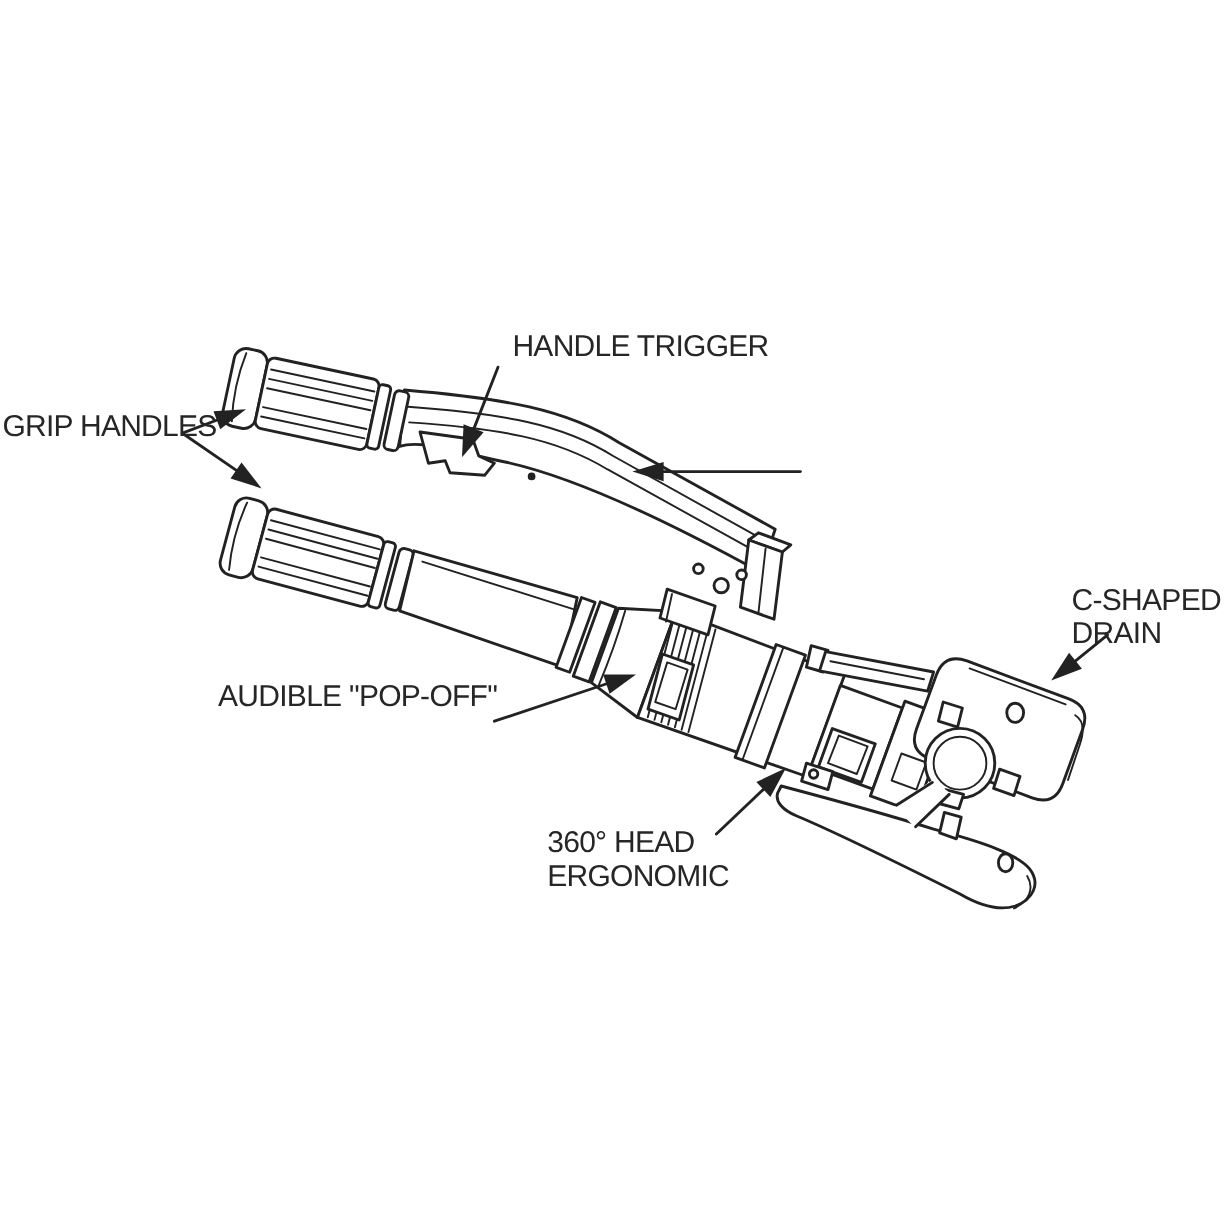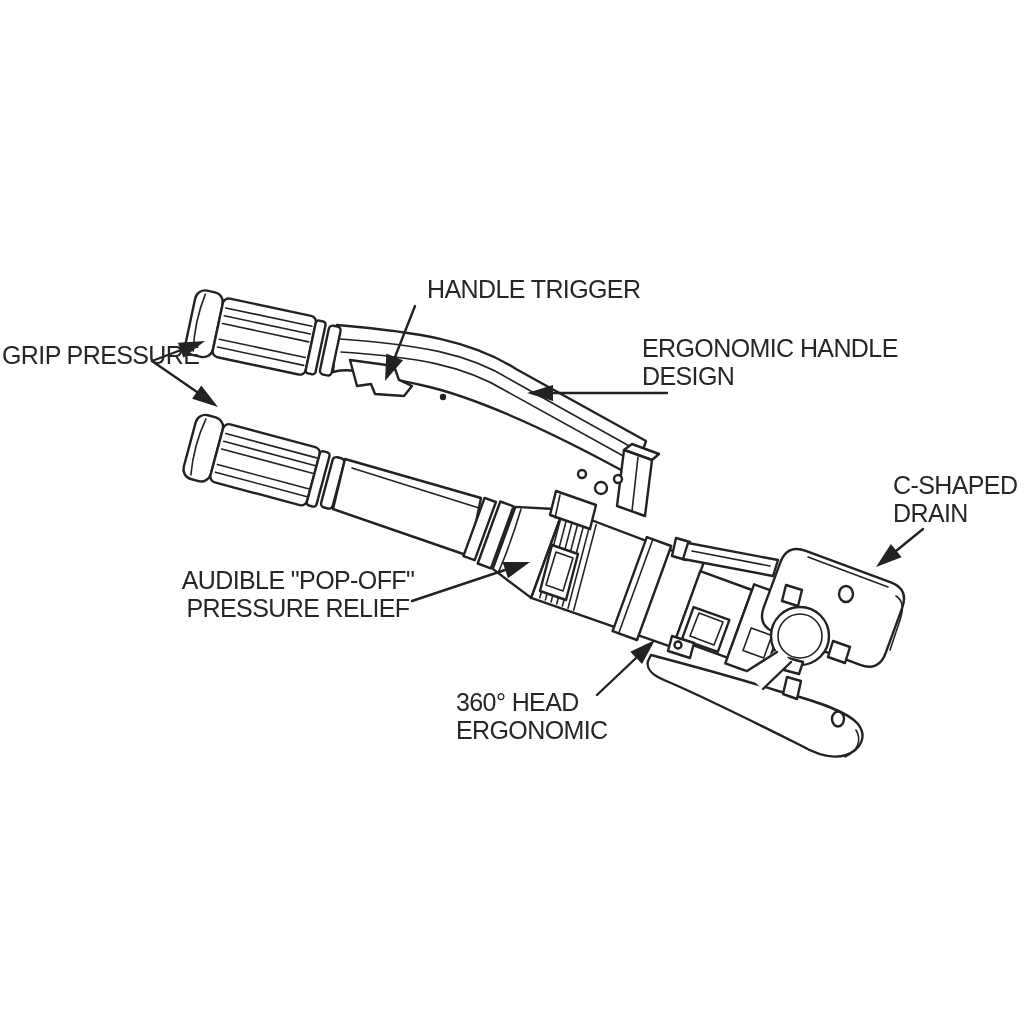--- a/index.html
+++ b/index.html
@@ -182,36 +182,31 @@
       <polygon class="blk" points="655,640 642,664.1 630.3,651.7"></polygon>
     </g>
   </g>
 </svg>
 
   <div class="label" style="left:427px;top:275px">
     <div>HANDLE TRIGGER</div>
   </div>
 
   <div class="label" style="left:2px;top:341px">
-    <div>GRIP PRESSURE</div>
-  </div>
-
-  <div class="label" style="left:642px;top:334px">
-    <div>ERGONOMIC HANDLE</div>
-    <div>DESIGN</div>
-  </div>
-
-  <div class="label" style="left:893px;top:471px">
+    <div>GRIP HANDLES</div>
+  </div>
+
+
+  <div class="label" style="left:893px;top:486px">
     <div>C-SHAPED</div>
     <div>DRAIN</div>
   </div>
 
   <div class="label center" style="left:148px;top:566px;width:300px">
     <div>AUDIBLE "POP-OFF"</div>
-    <div>PRESSURE RELIEF</div>
   </div>
 
   <div class="label" style="left:456px;top:688px">
     <div>360° HEAD</div>
     <div>ERGONOMIC</div>
   </div>
 
 </div>
 
 </body></html>

